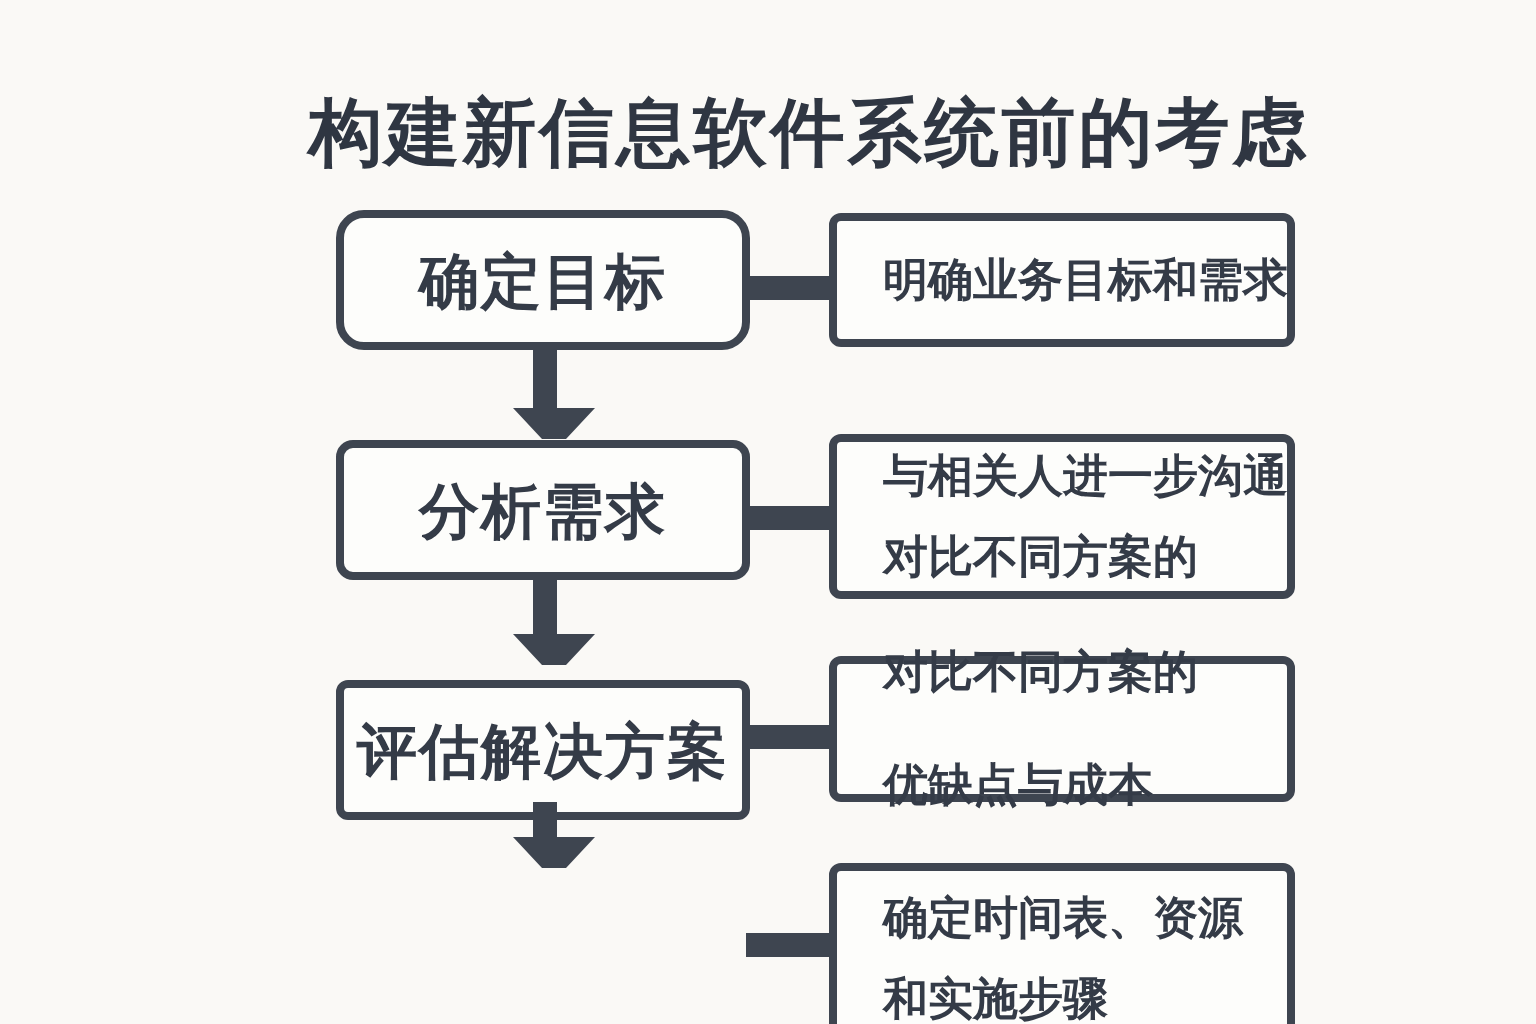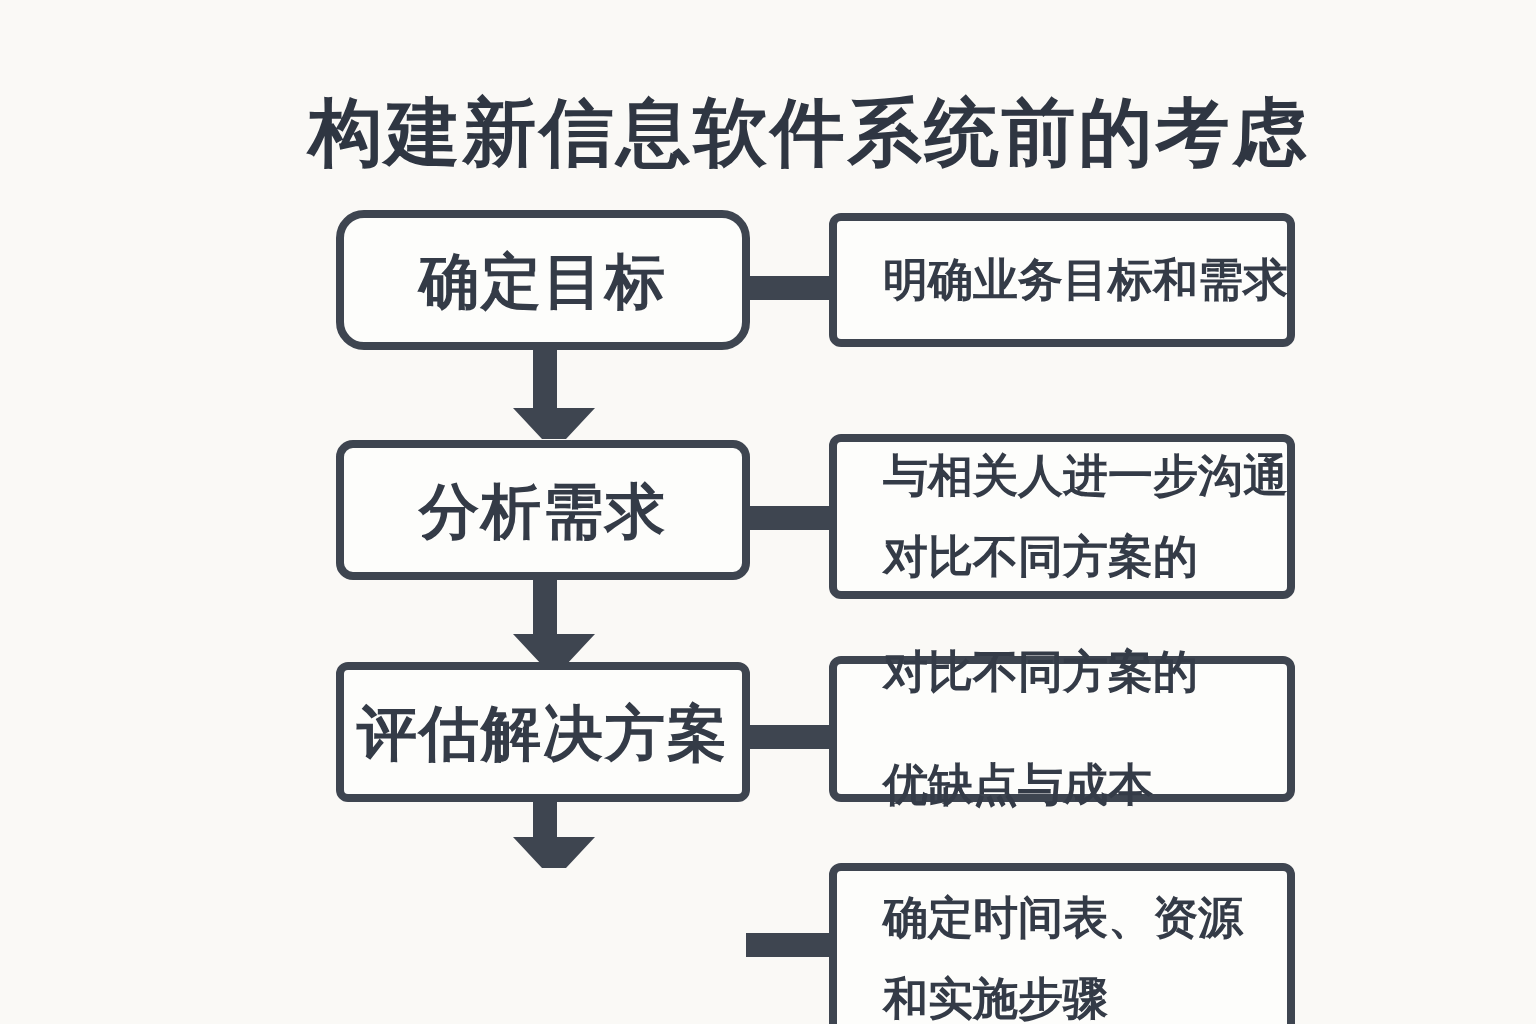--- a/index.html
+++ b/index.html
@@ -104,21 +104,21 @@
   </div>
   <div class="connector" style="top:482px;"></div>
   <div class="detail-box" style="top:410px;height:165px;">
     <span class="detail-line">与相关人进一步沟通</span>
     <span class="detail-line">对比不同方案的</span>
   </div>
 
   <div class="arrow-stem" style="top:556px;height:56px;"></div>
   <div class="arrow-head" style="top:610px;"></div>
 
-  <div class="step-box" style="top:638px;border-radius:12px;">
+  <div class="step-box" style="top:656px;border-radius:12px;">
     <span class="step-label">评估解决方案</span>
   </div>
   <div class="connector" style="top:701px;"></div>
   <div class="detail-box" style="top:632px;height:146px;gap:32px;">
     <span class="detail-line">对比不同方案的</span>
     <span class="detail-line">优缺点与成本</span>
   </div>
 
   <div class="arrow-stem" style="top:778px;height:37px;"></div>
   <div class="arrow-head" style="top:813px;"></div>

